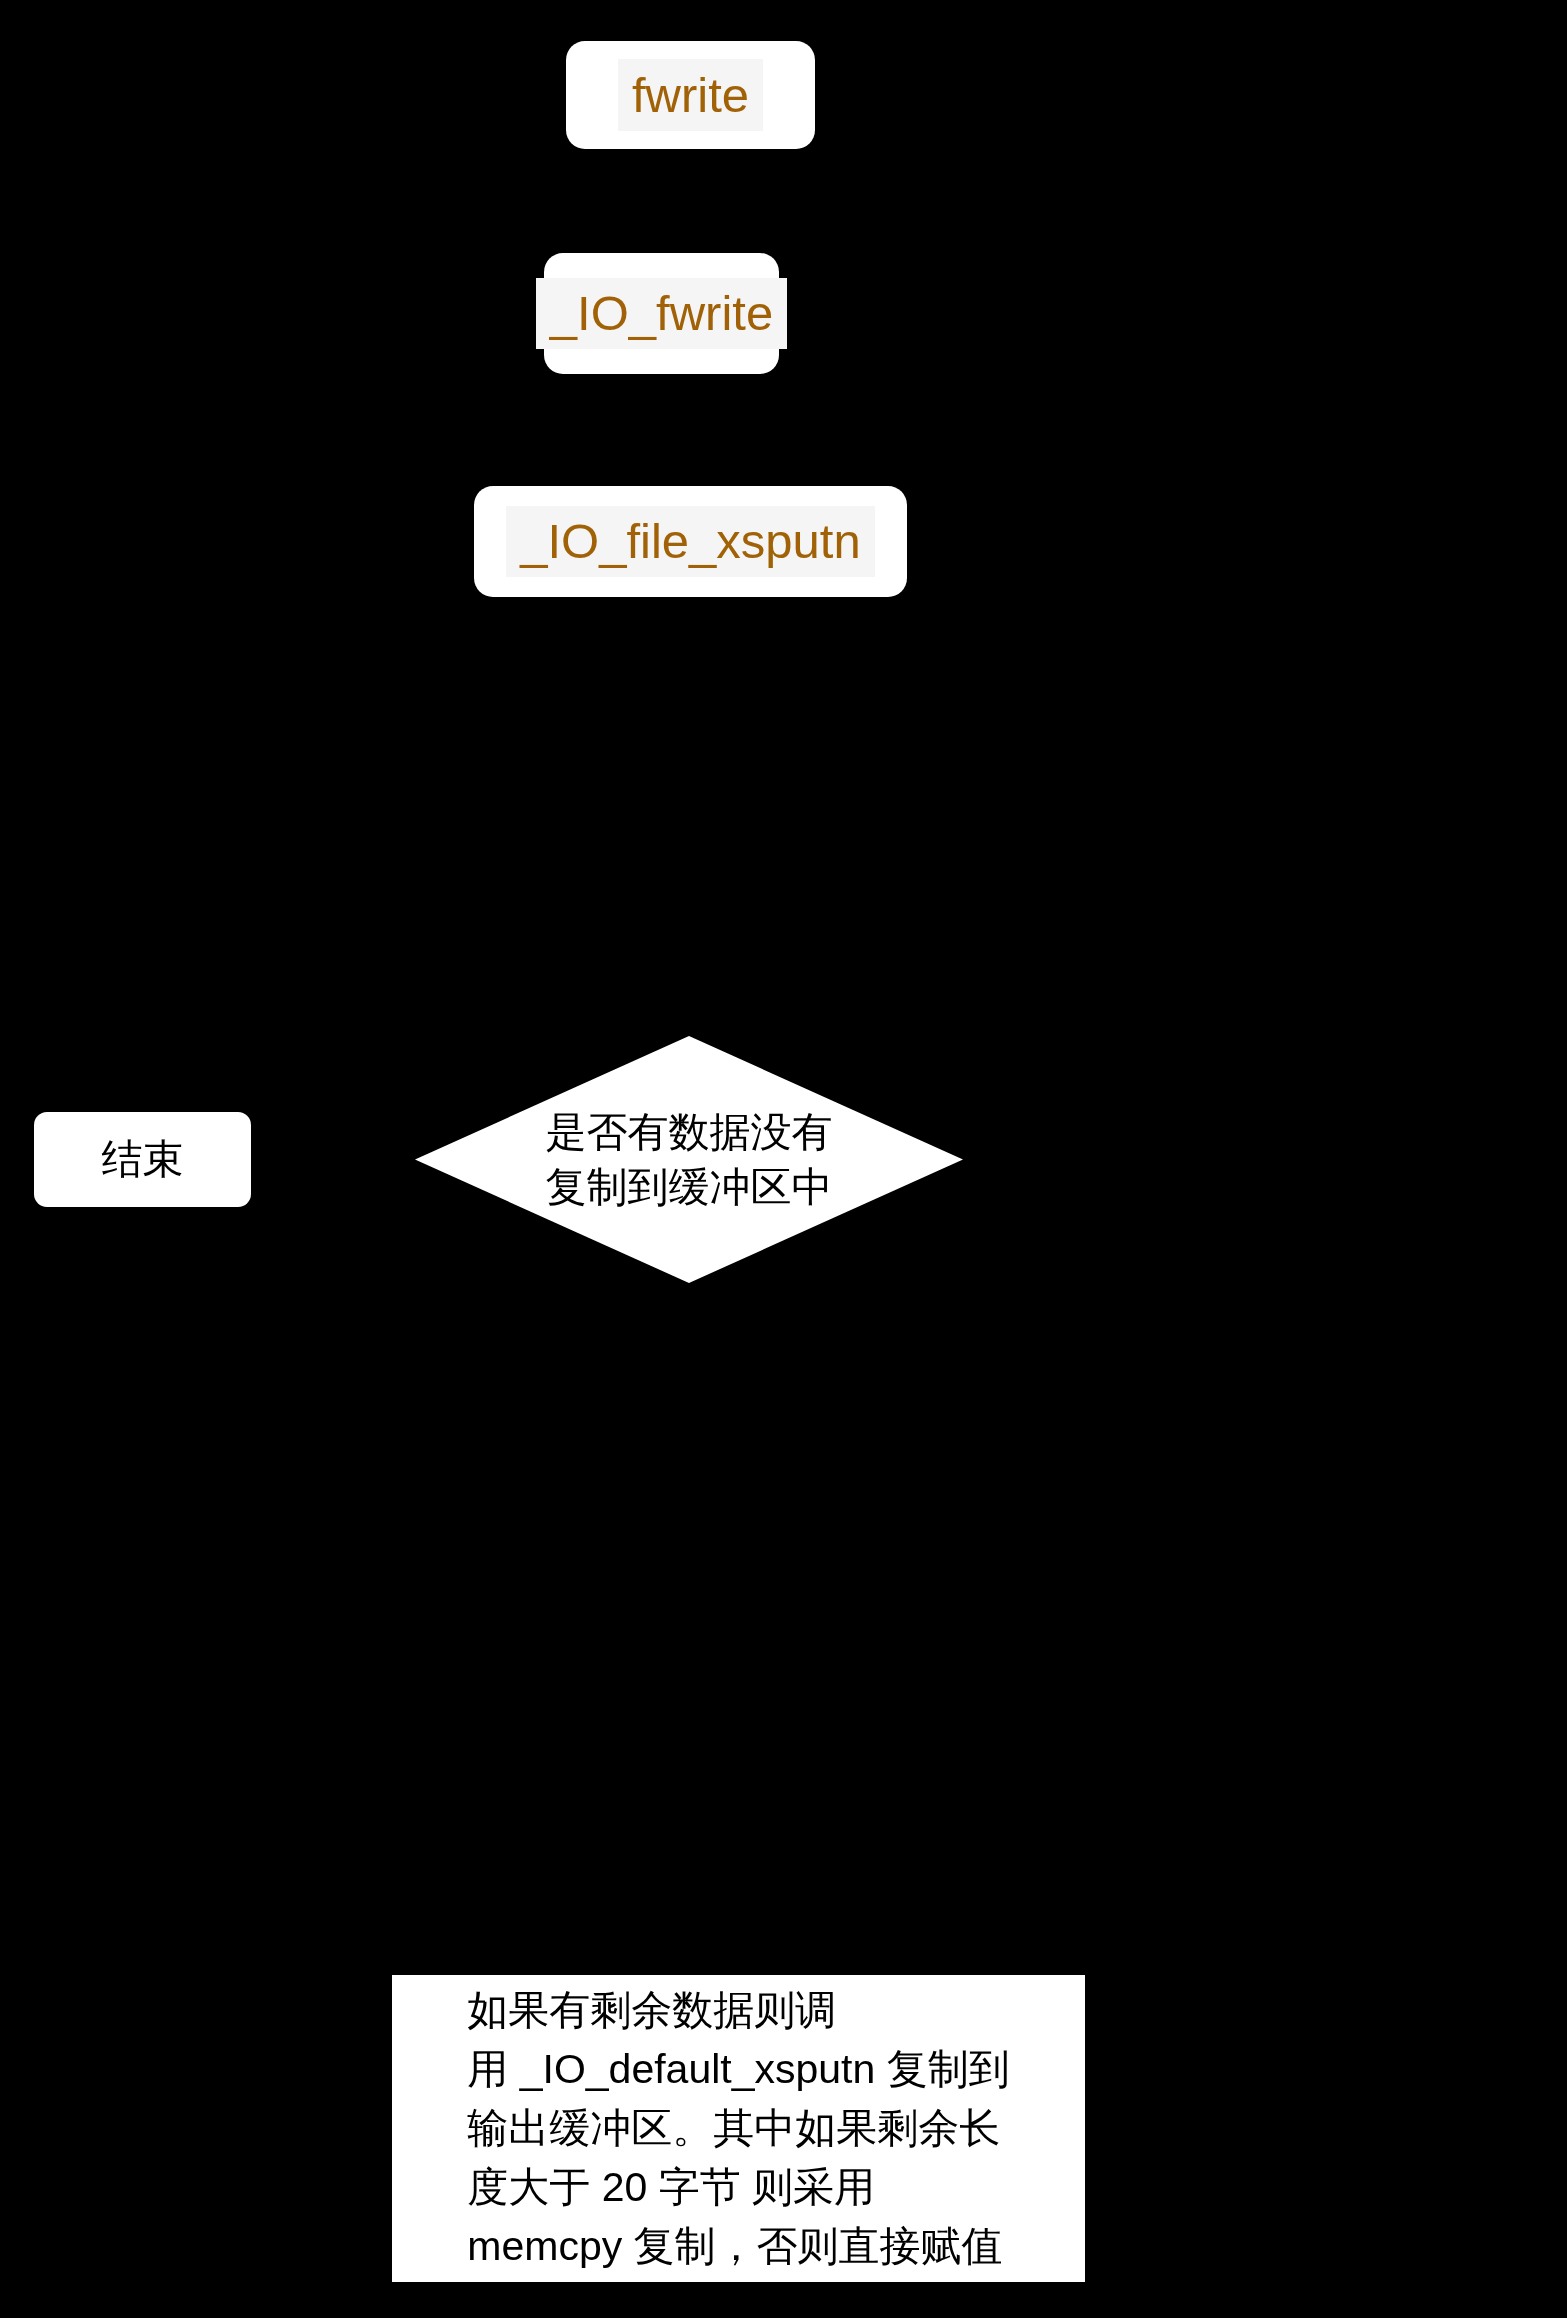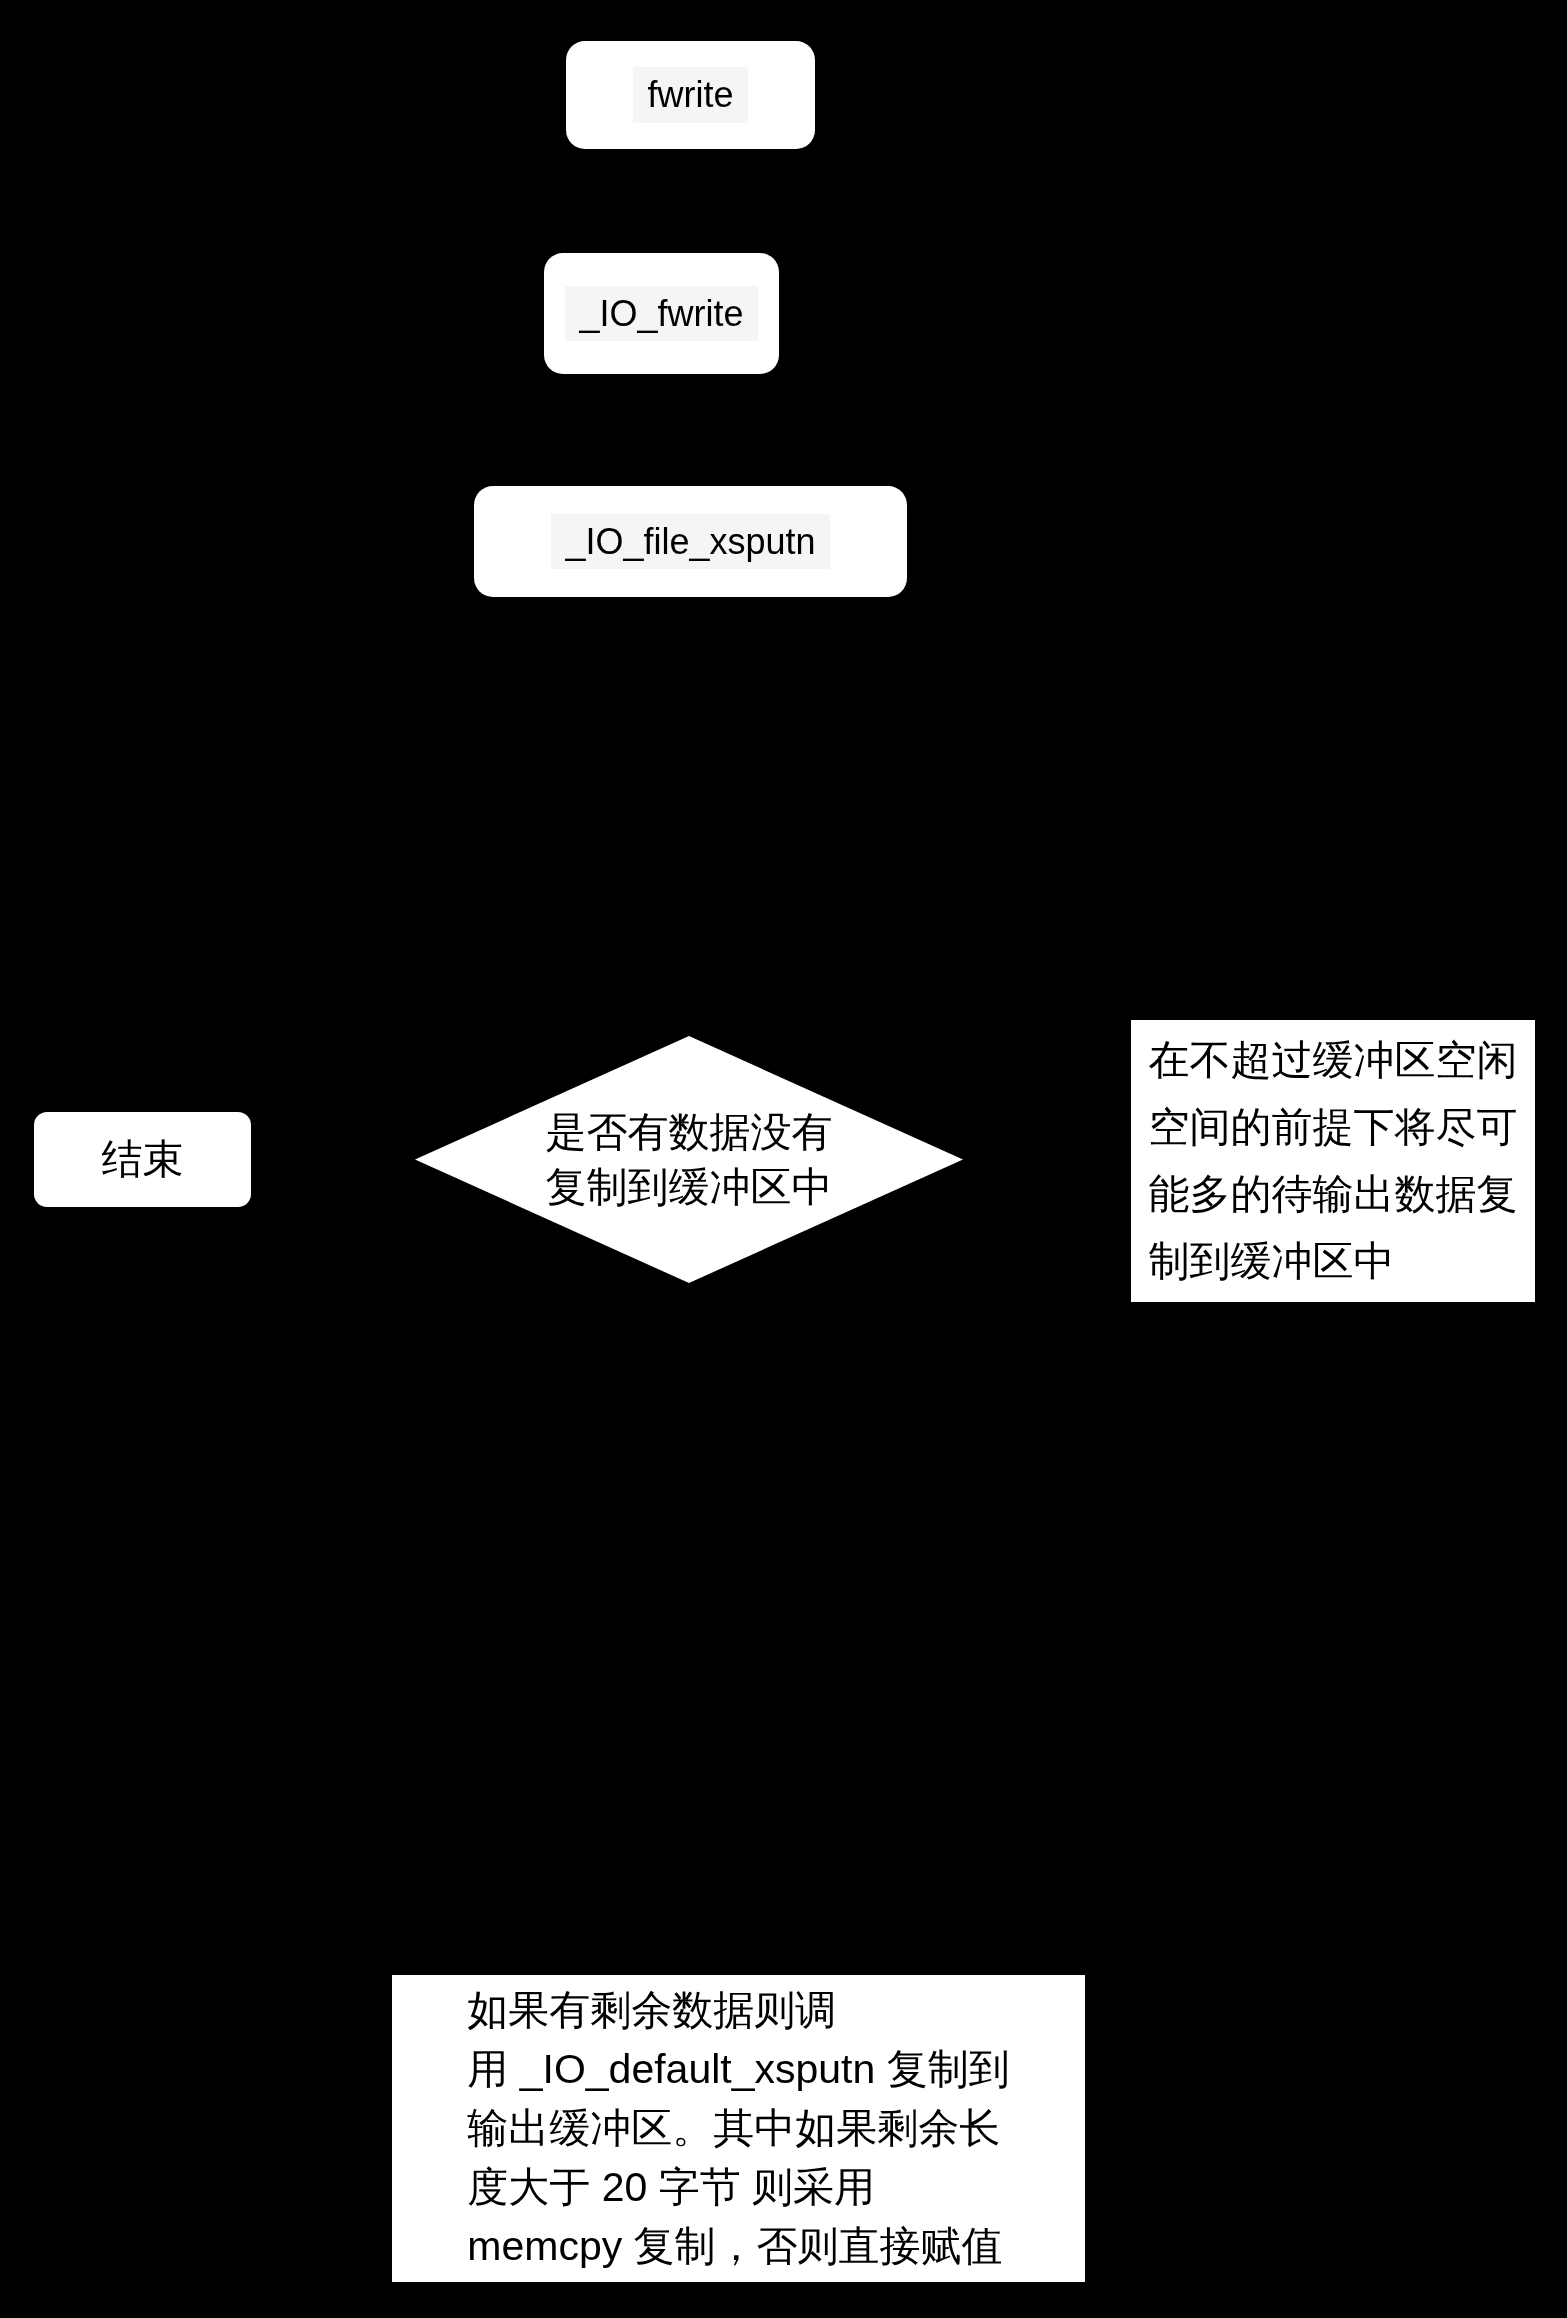--- a/index.html
+++ b/index.html
@@ -18,22 +18,22 @@
     justify-content:center;
     color:#000000;
   }
   .rounded{border-radius:19px;}
   .diamond{
     clip-path:polygon(50% 0,100% 50%,50% 100%,0 50%);
     border-radius:0;
   }
   .code-label{
     background:#f5f5f5;
-    color:#000000;
-    font-size:36px;
+    color:#a16207;
+    font-size:49px;
     line-height:1.2;
     padding:6.3px 14px;
     white-space:pre;
   }
   .cjk{
     font-size:41px;
     line-height:55px;
     white-space:pre;
     text-align:center;
     color:#000;
@@ -81,26 +81,20 @@
 
   <div class="node diamond" id="n-dec2">
     <span class="cjk">是否有数据没有
 复制到缓冲区中</span>
   </div>
 
   <div class="node" id="n-end">
     <span class="cjk">结束</span>
   </div>
 
-  <div class="node" id="n-note">
-    <span class="para note-pad">在不超过缓冲区空闲
-空间的前提下将尽可
-能多的待输出数据复
-制到缓冲区中</span>
-  </div>
 
 
 
   <div class="node" id="n-dxs">
     <span class="para note-pad">如果有剩余数据则调
 用 _IO_default_xsputn 复制到
 输出缓冲区。其中如果剩余长
 度大于 20 字节 则采用
 memcpy 复制，否则直接赋值</span>
   </div>

